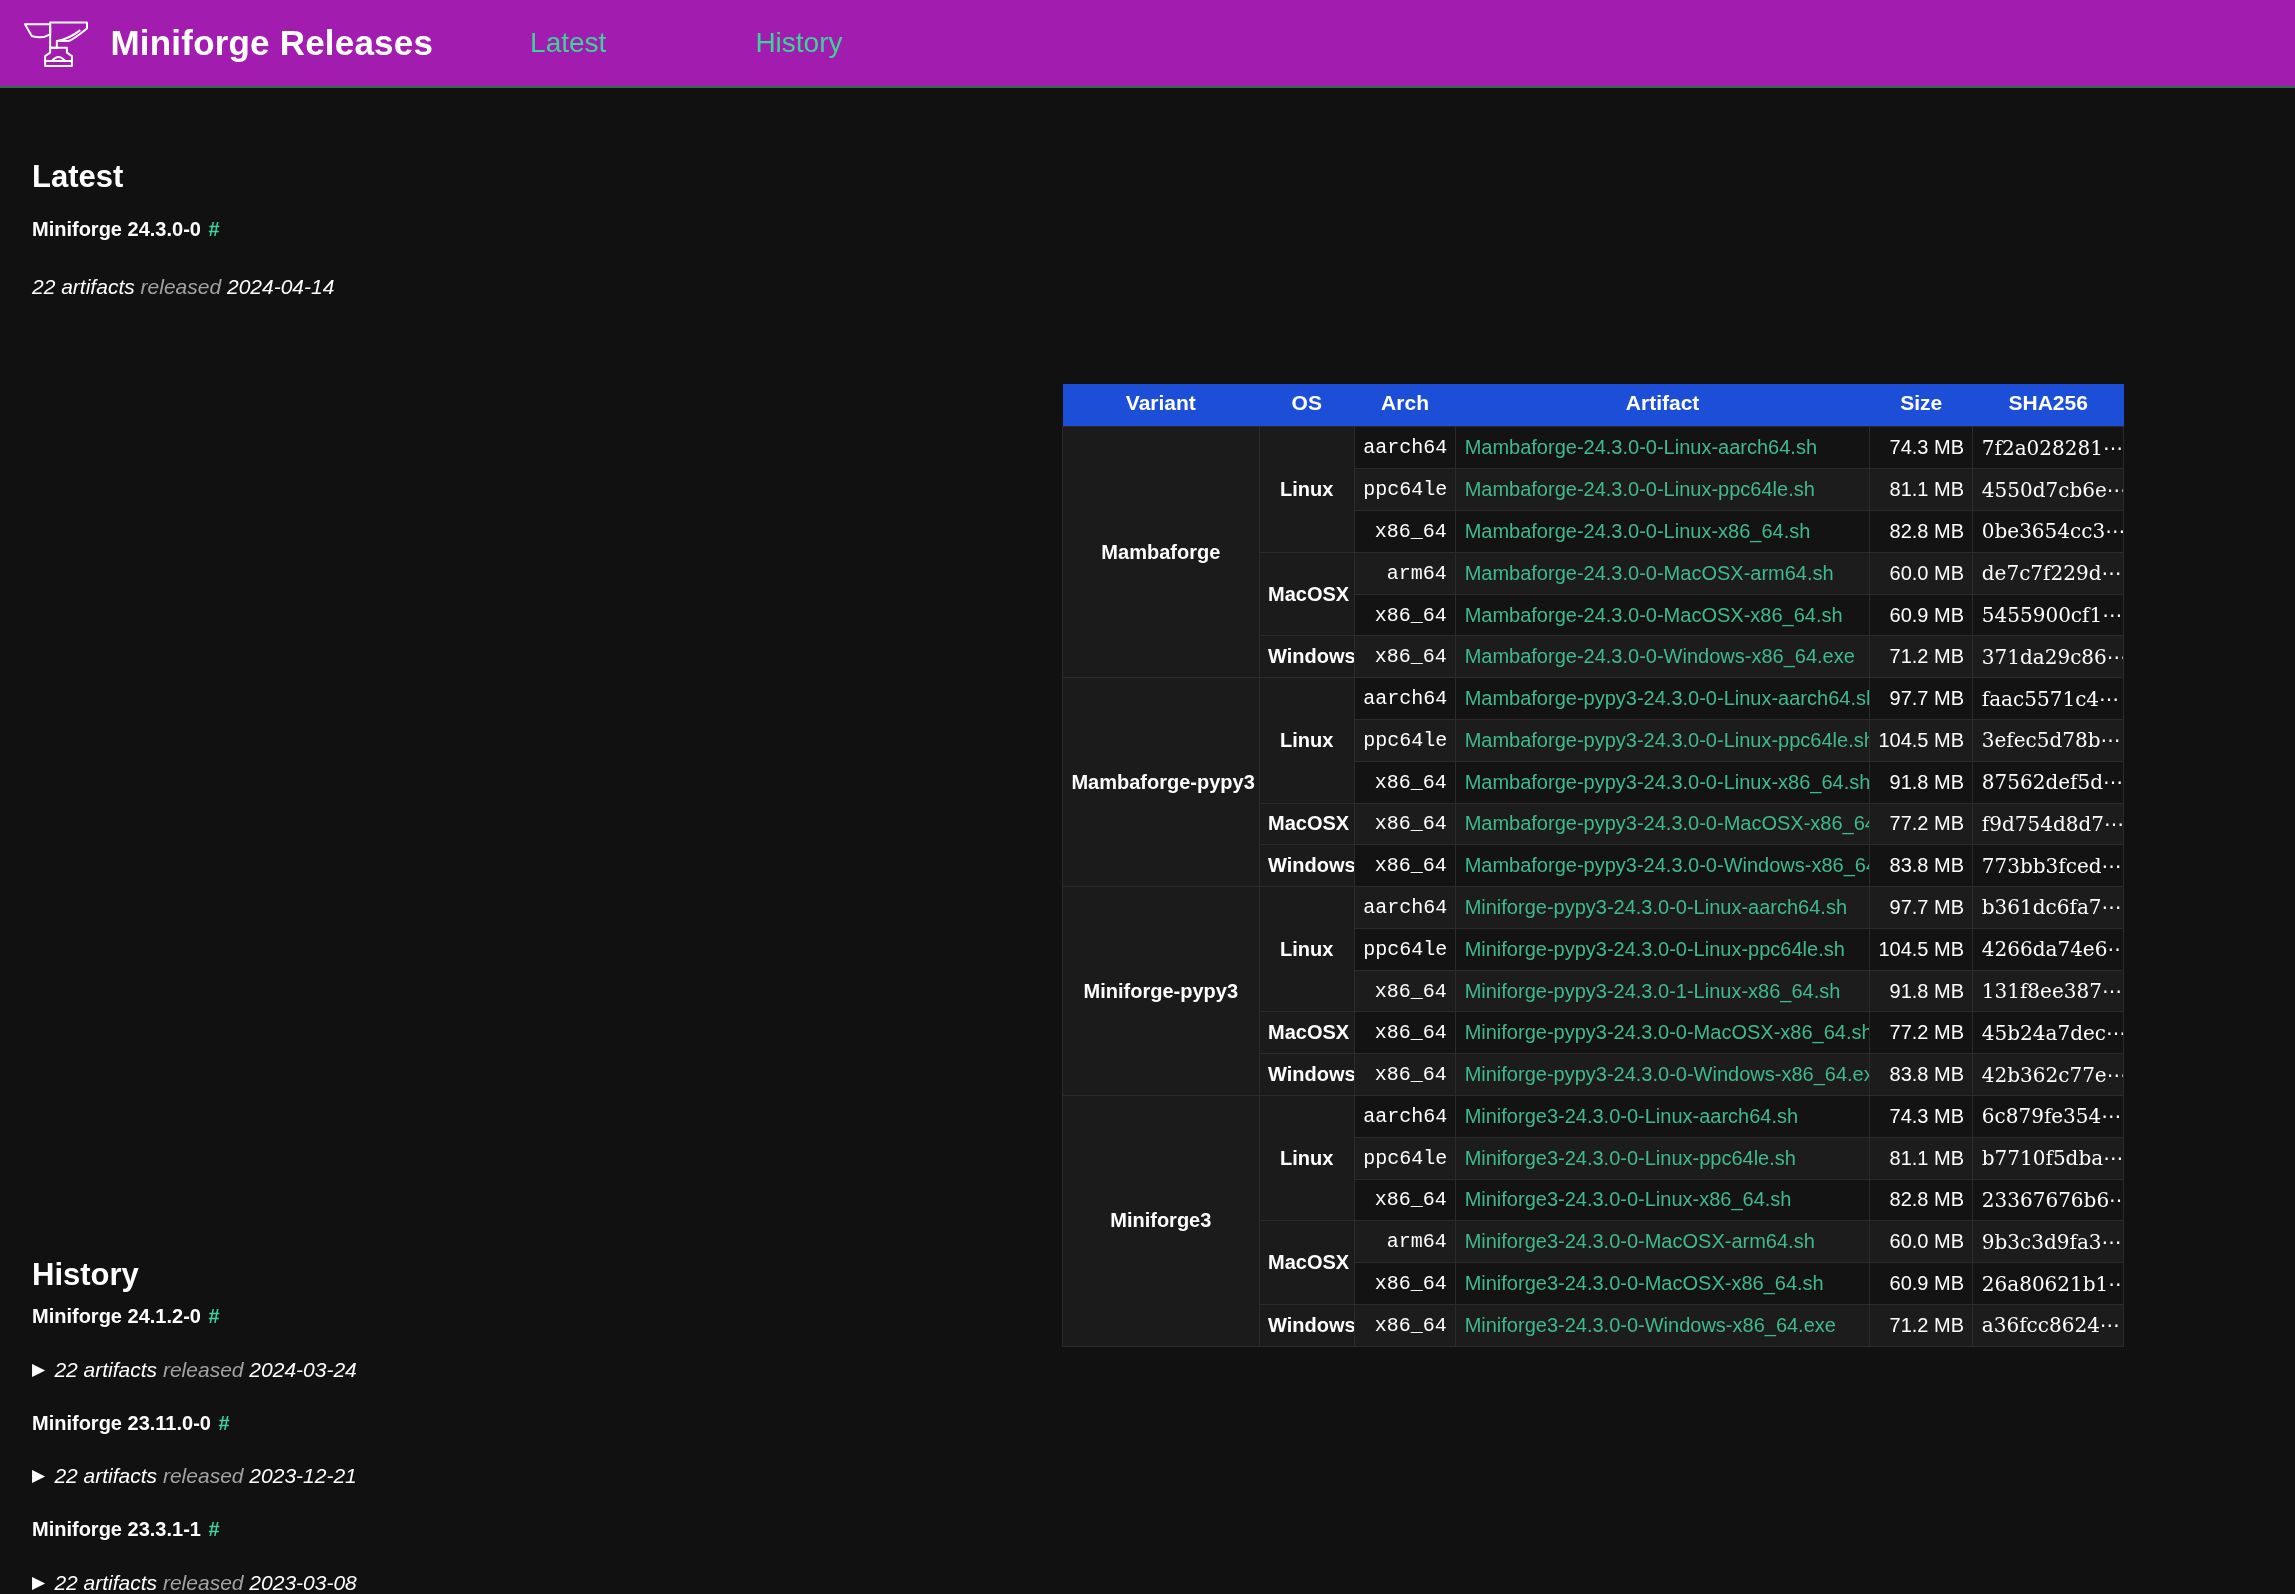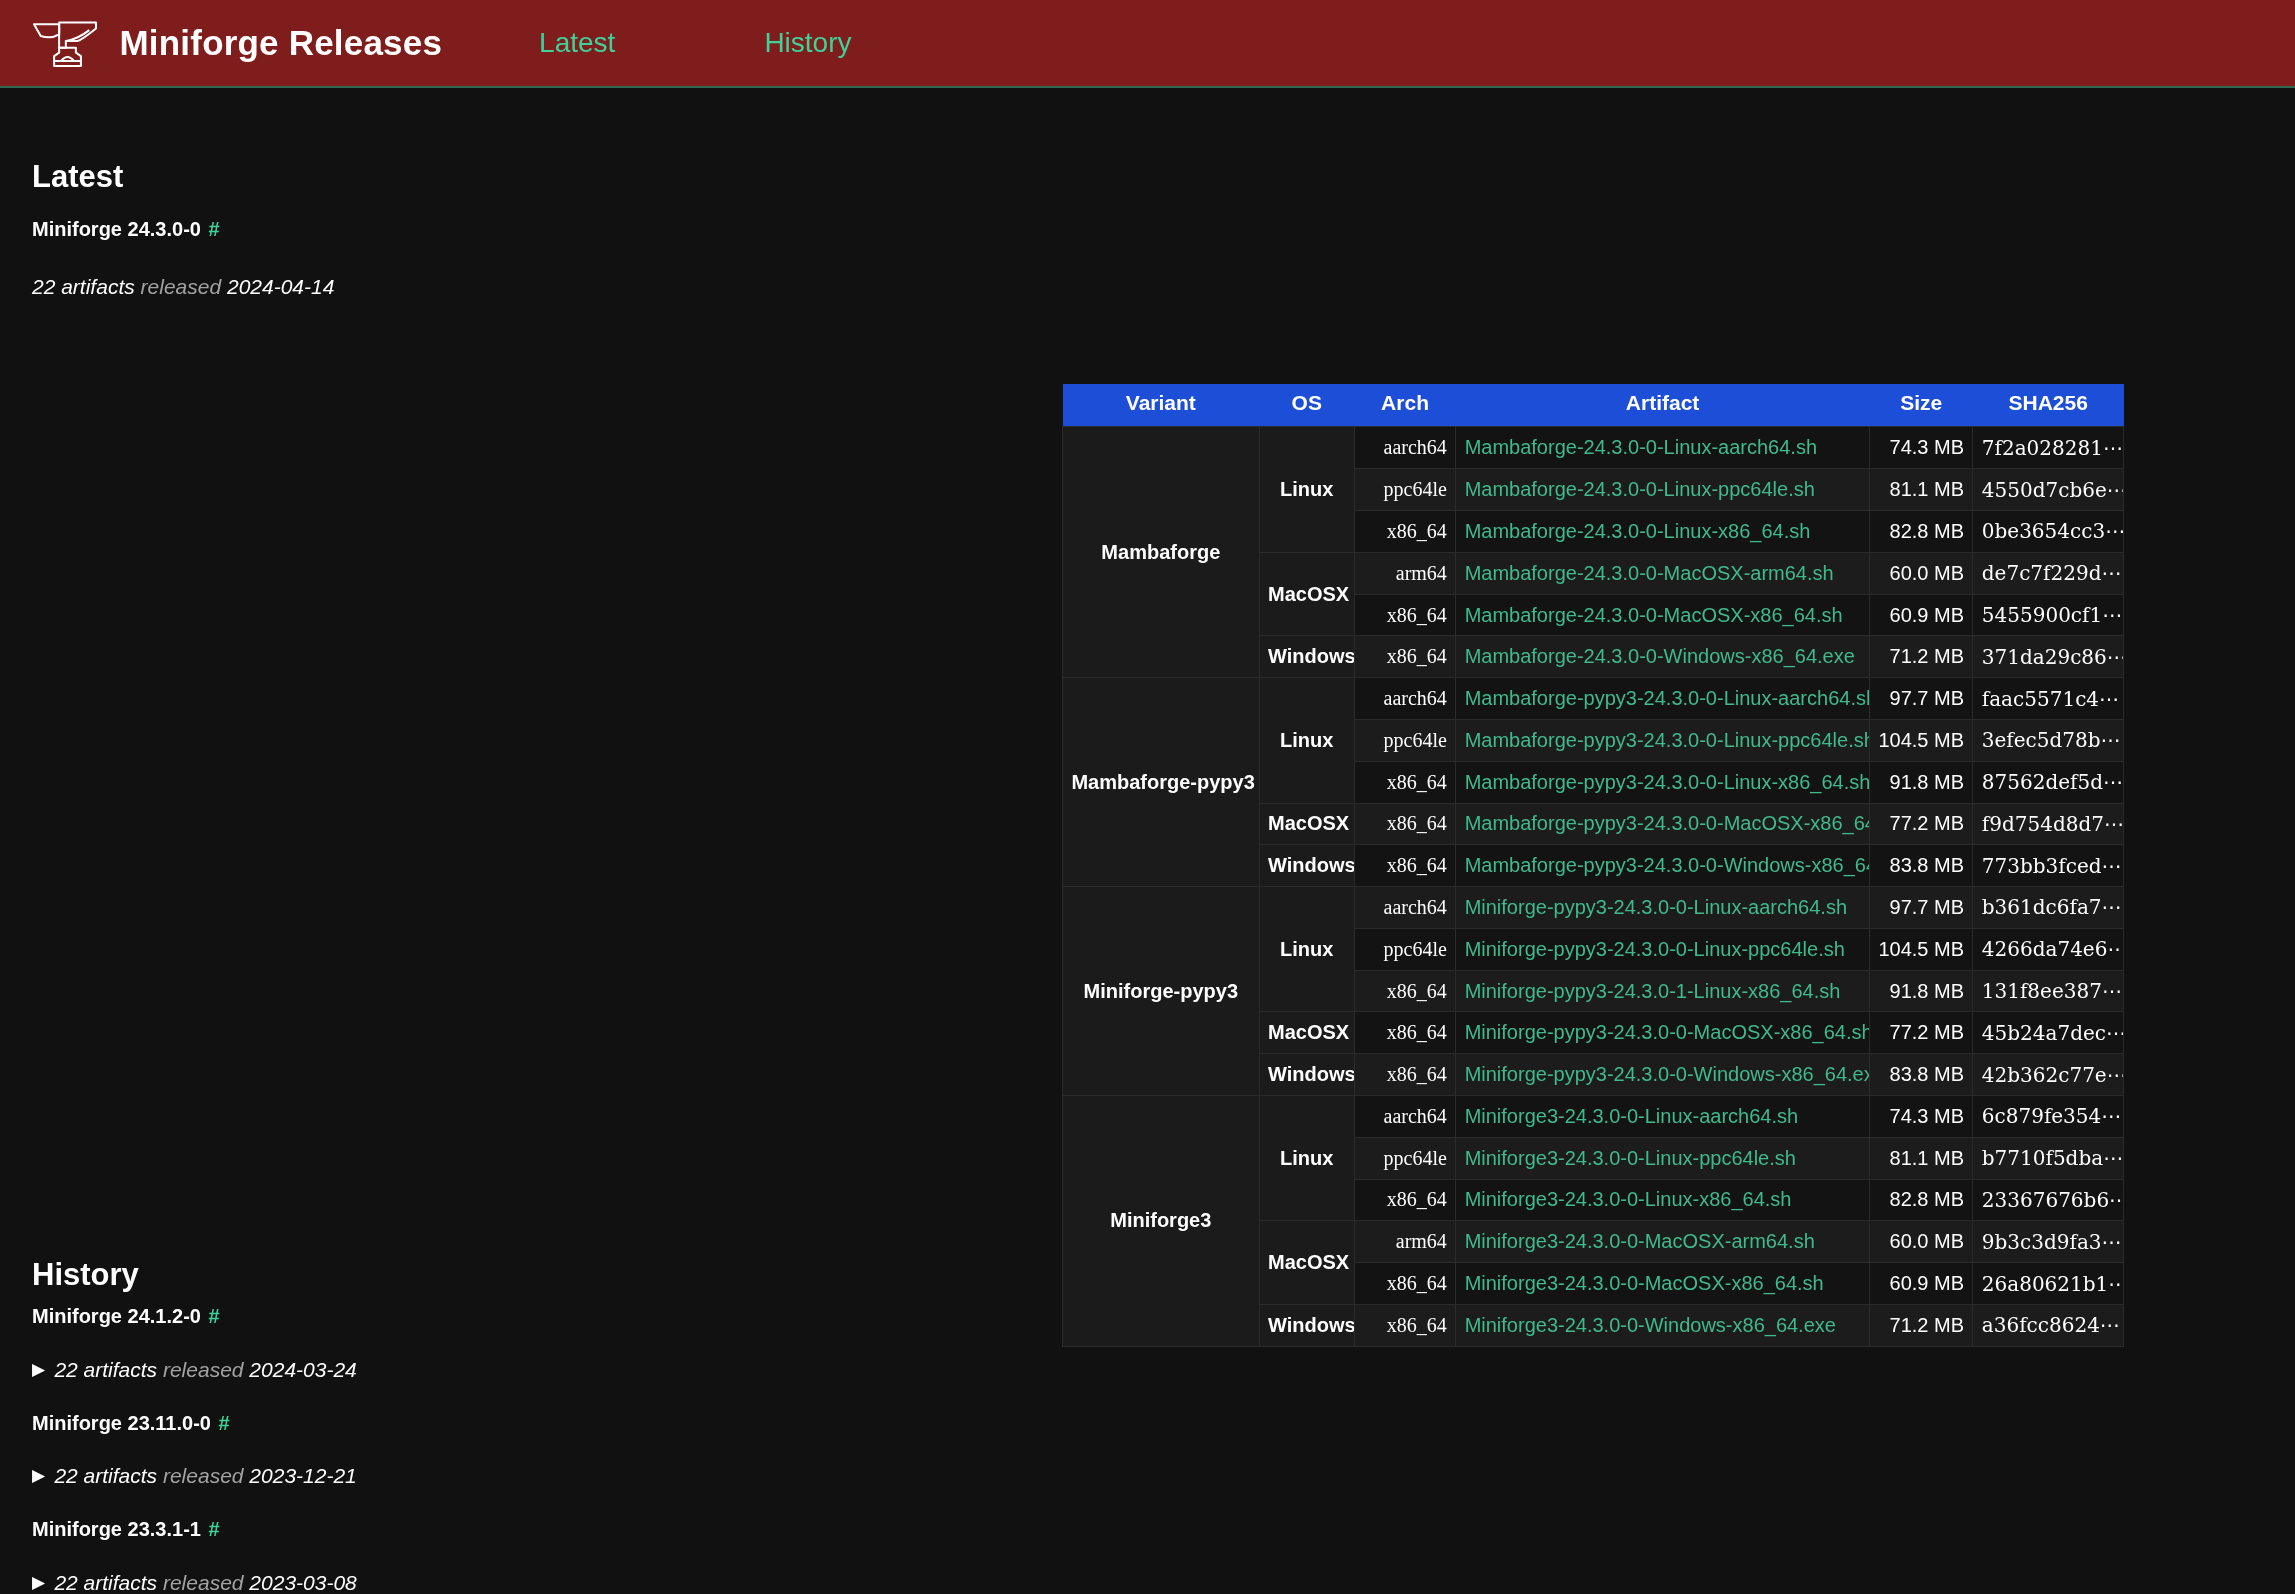--- a/index.html
+++ b/index.html
@@ -11,25 +11,25 @@
   }
   body {
     font-family: "Liberation Sans", sans-serif;
     color: #ffffff;
     -webkit-font-smoothing: antialiased;
   }
 
   
   .topbar {
     height: 88px;
-    background: #7f1d1d;
+    background: #a21caf;
     border-bottom: 2.5px solid #2f6b4f;
     display: flex;
     align-items: center;
-    padding-left: 29px;
+    padding-left: 20px;
   }
   .brand { display: flex; align-items: center; gap: 18.5px; }
   .anvil { width: 72px; height: 59px; display: block; flex: 0 0 auto; }
   .brand-title {
     font-size: 35px;
     font-weight: bold;
     color: #ffffff;
     letter-spacing: 0.2px;
     white-space: nowrap;
   }
@@ -130,21 +130,21 @@
   tbody tr:nth-child(even) td { background: #1c1c1c; }
 
   td.variant, td.os {
     text-align: center;
     font-weight: bold;
     font-size: 21px;
     background: #1b1b1b !important;
   }
   td.arch {
     text-align: right;
-    font-family: Liberation Serif, serif;
+    font-family: Liberation Mono, monospace;
     font-size: 19.4px;
     padding-right: 11.8px;
   }
   td.artifact { text-align: left; padding-left: 11.8px; }
   td.artifact a {
     color: #3fba8c;
     text-decoration: none;
     font-size: 20px;
   }
   td.size { text-align: right; padding-right: 10px; font-size: 20px; }

